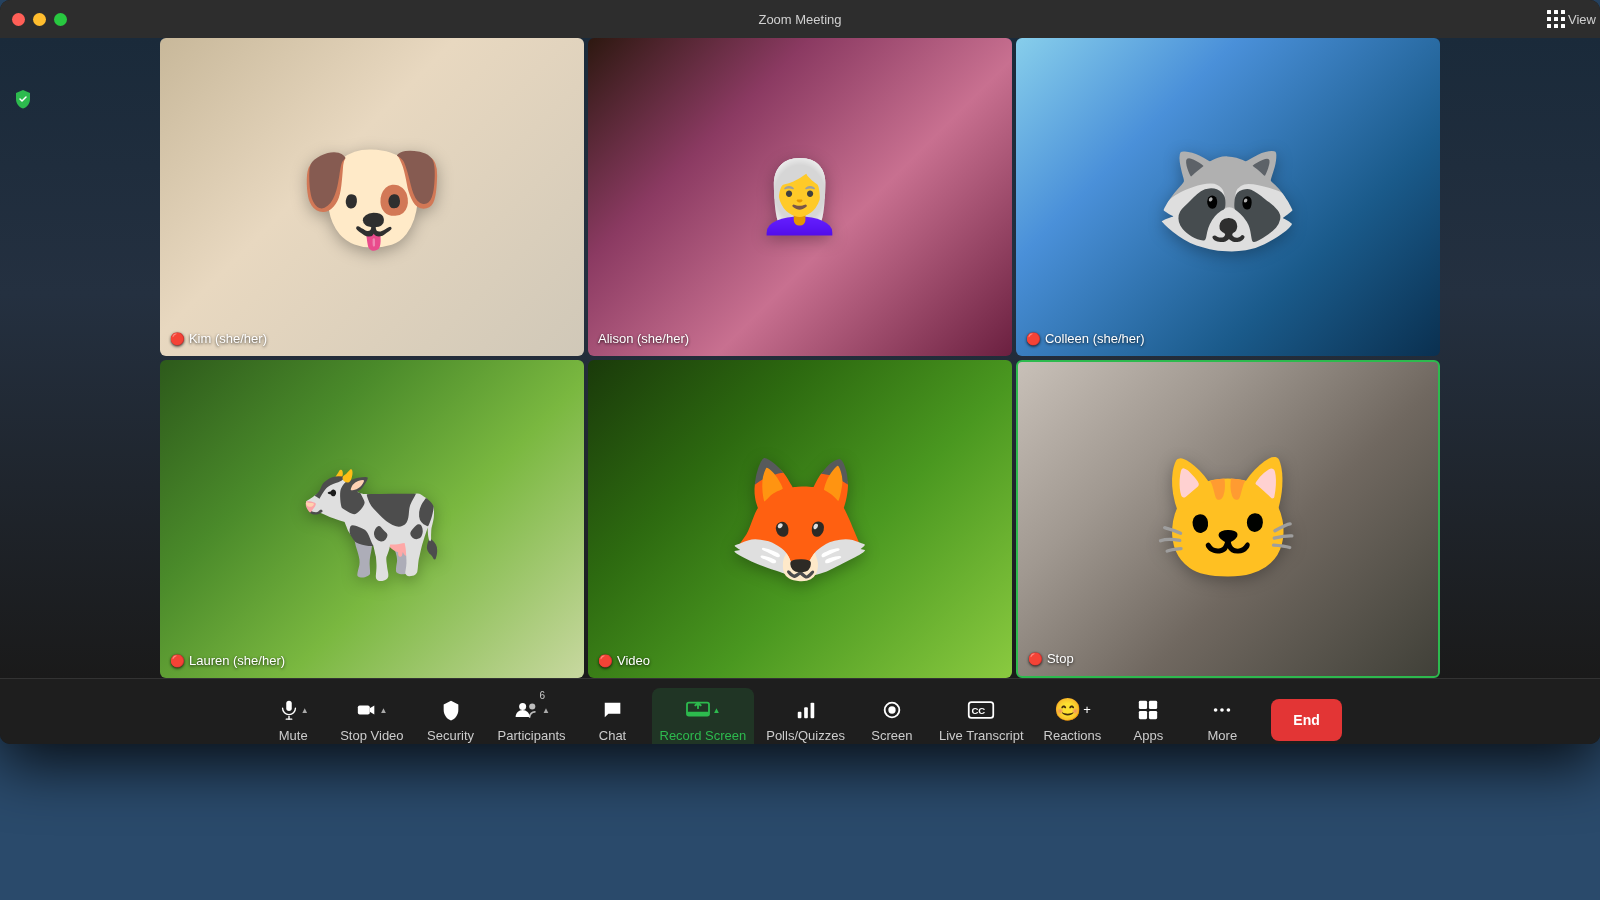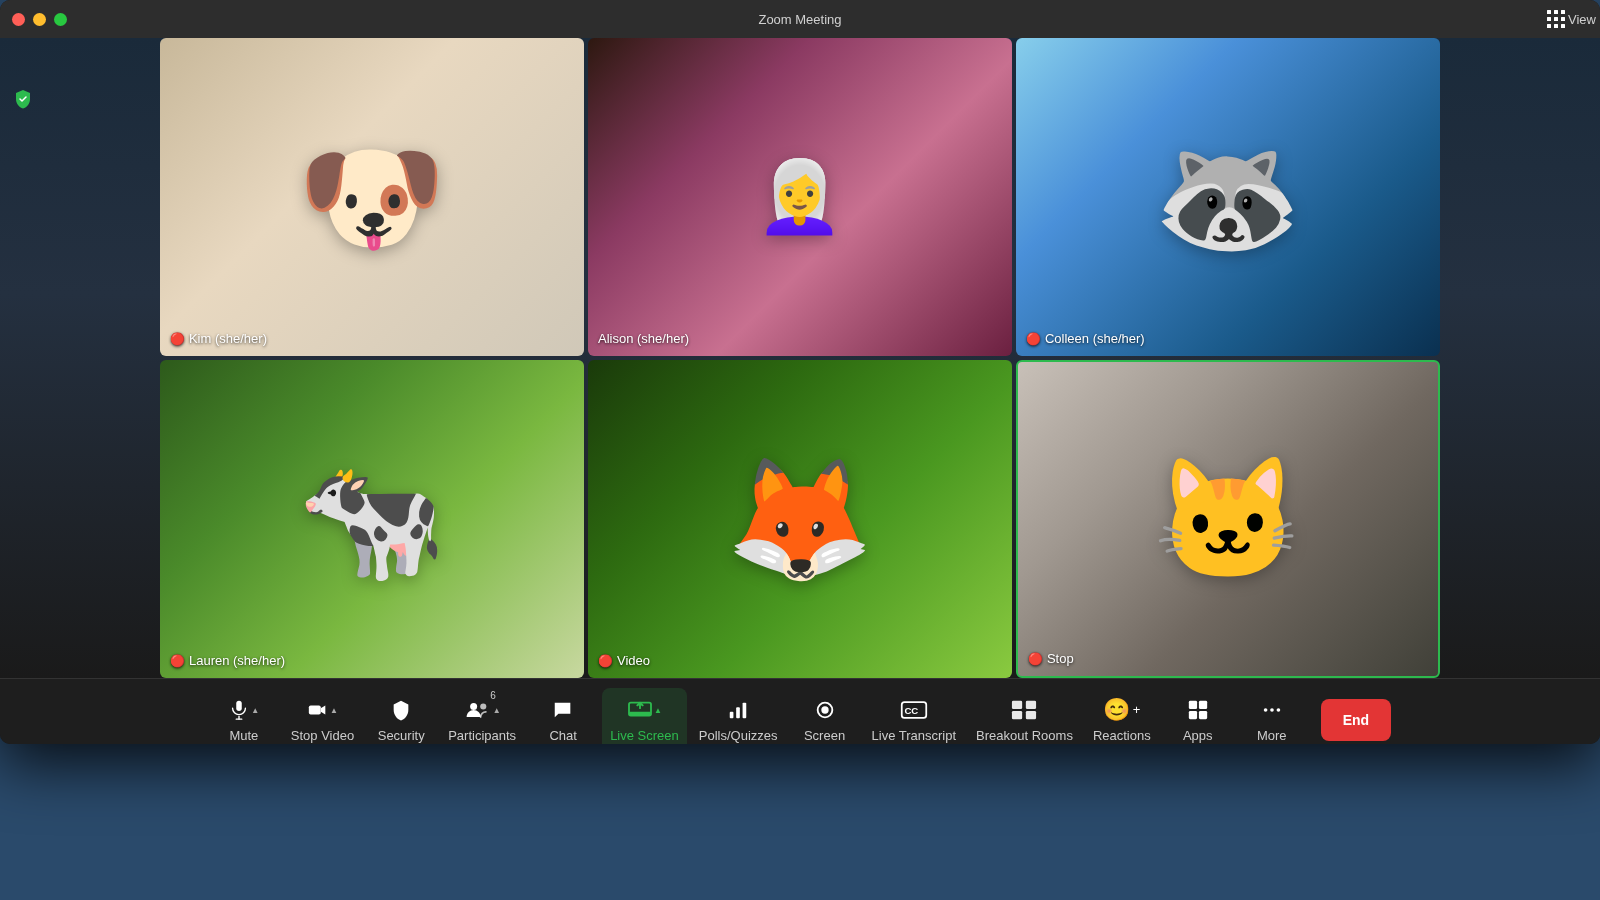--- a/index.html
+++ b/index.html
@@ -408,21 +408,21 @@
           <svg width="26" height="22" viewBox="0 0 28 24" fill="#2dba4e">
             <rect x="2" y="4" width="24" height="14" rx="2" fill="none" stroke="#2dba4e" stroke-width="2"></rect>
             <path d="M14 4V10M11 7l3-3 3 3" stroke="#2dba4e" stroke-width="2" stroke-linecap="round" stroke-linejoin="round"></path>
             <rect x="2" y="14" width="24" height="4" rx="1" fill="#2dba4e"></rect>
           </svg>
         </div>
         <div class="chevron-container">
           <span style="font-size:8px;color:#2dba4e;">▲</span>
         </div>
       </div>
-      <div class="btn-label" style="color:#2dba4e;">Live Screen</div>
+      <div class="btn-label" style="color:#2dba4e;">Record Screen</div>
     </div>
 
     <div class="toolbar-btn">
       <div class="btn-icon">
         <svg width="22" height="22" viewBox="0 0 24 24" fill="white">
           <rect x="3" y="14" width="4" height="7" rx="1" fill="white"></rect>
           <rect x="10" y="9" width="4" height="12" rx="1" fill="white"></rect>
           <rect x="17" y="4" width="4" height="17" rx="1" fill="white"></rect>
         </svg>
       </div>
@@ -442,31 +442,20 @@
     <div class="toolbar-btn">
       <div class="btn-icon">
         <svg width="28" height="22" viewBox="0 0 32 22" fill="white">
           <rect x="2" y="2" width="28" height="18" rx="3" fill="none" stroke="white" stroke-width="2"></rect>
           <text x="5" y="15" font-size="11" fill="white" font-weight="bold" font-family="Arial">CC</text>
         </svg>
       </div>
       <div class="btn-label">Live Transcript</div>
     </div>
 
-    <div class="toolbar-btn">
-      <div class="btn-icon">
-        <svg width="26" height="22" viewBox="0 0 28 22" fill="white">
-          <rect x="1" y="1" width="11" height="9" rx="1.5" fill="white" opacity="0.9"></rect>
-          <rect x="16" y="1" width="11" height="9" rx="1.5" fill="white" opacity="0.9"></rect>
-          <rect x="1" y="12" width="11" height="9" rx="1.5" fill="white" opacity="0.9"></rect>
-          <rect x="16" y="12" width="11" height="9" rx="1.5" fill="white" opacity="0.9"></rect>
-        </svg>
-      </div>
-      <div class="btn-label">Breakout Rooms</div>
-    </div>
 
     <div class="toolbar-btn">
       <div class="btn-icon">
         <span style="font-size:22px;line-height:1;">😊</span>
         <span style="font-size:13px;color:white;margin-left:2px;">+</span>
       </div>
       <div class="btn-label">Reactions</div>
     </div>
 
     <div class="toolbar-btn">

